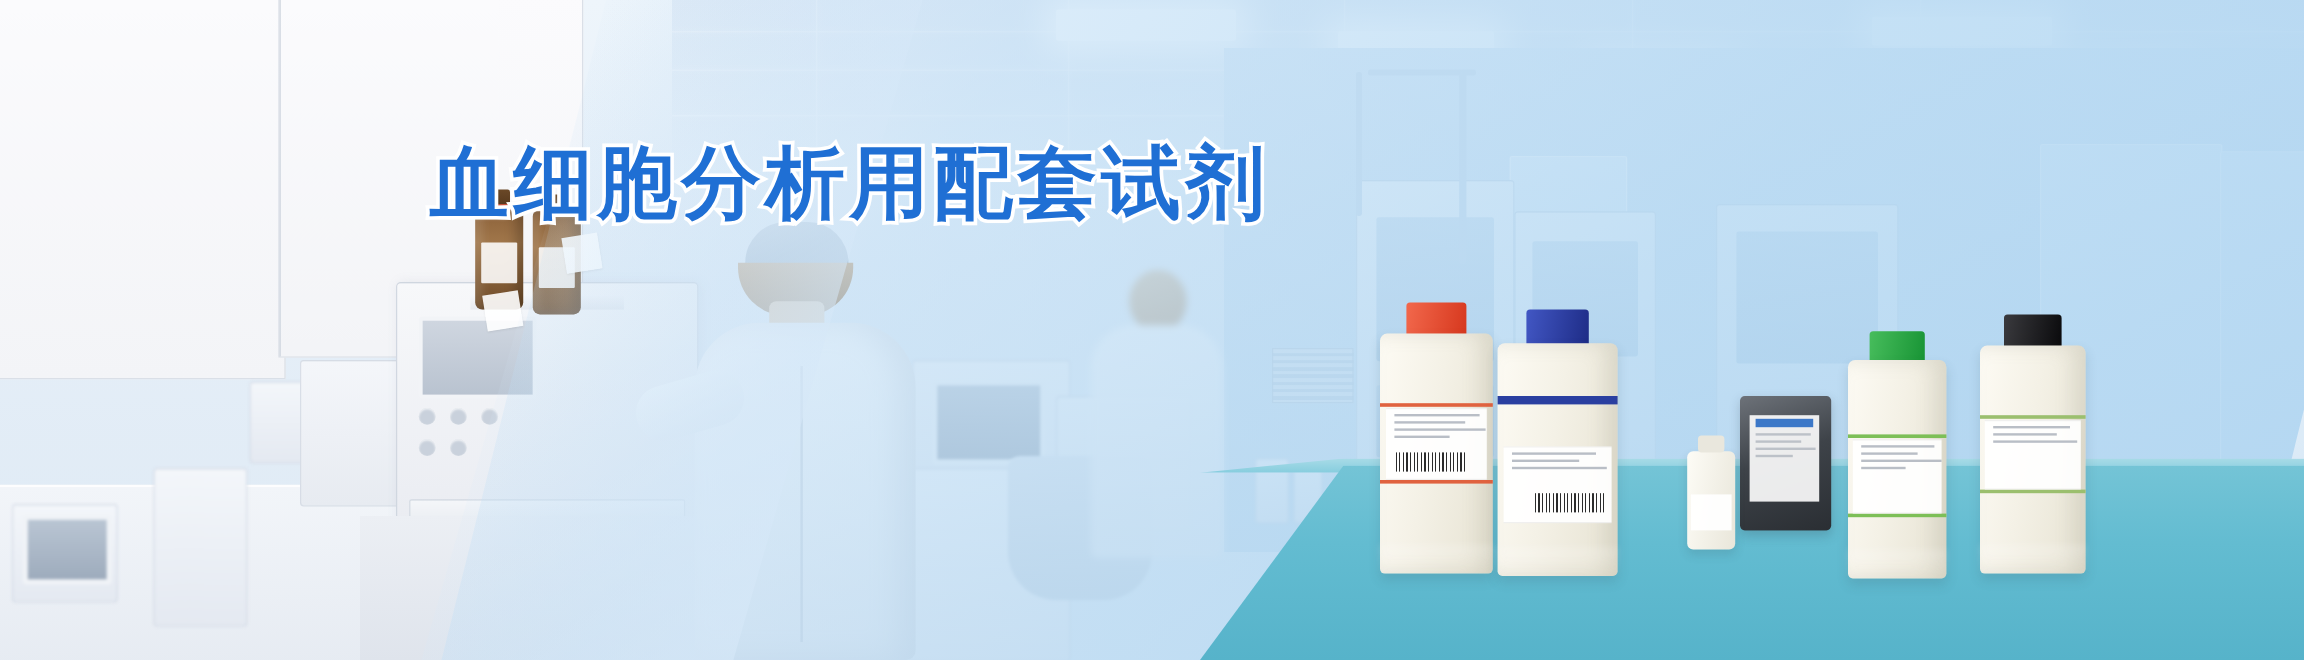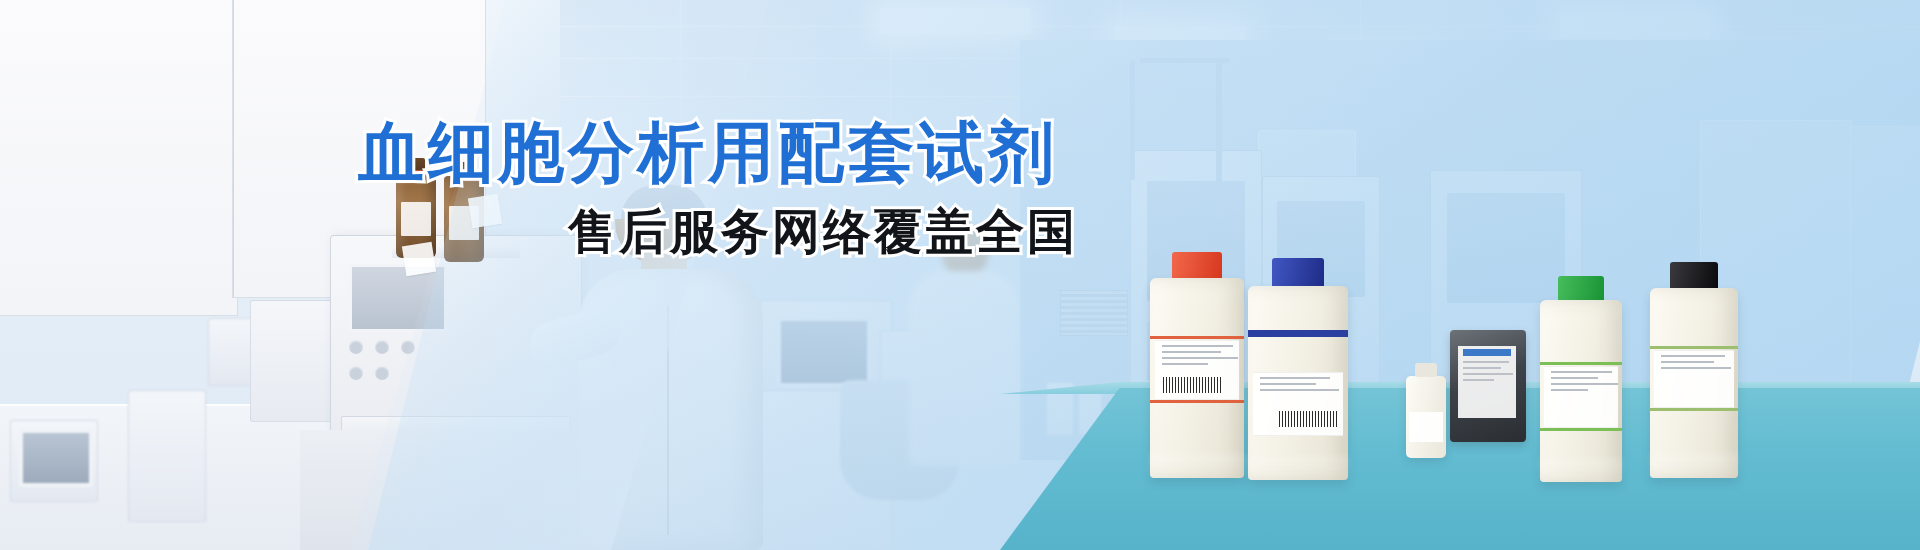--- a/index.html
+++ b/index.html
@@ -502,16 +502,15 @@
           <div class="ln" style="width:88%;"></div>
         </div>
       </div>
       <div class="refl"></div>
     </div>
 
   </div>
 
   <div class="copy">
     <div class="title">血细胞分析用配套试剂</div>
-    <div class="subtitle">售后服务网络覆盖全国</div>
   </div>
 
 </div>
 
 </body></html>

